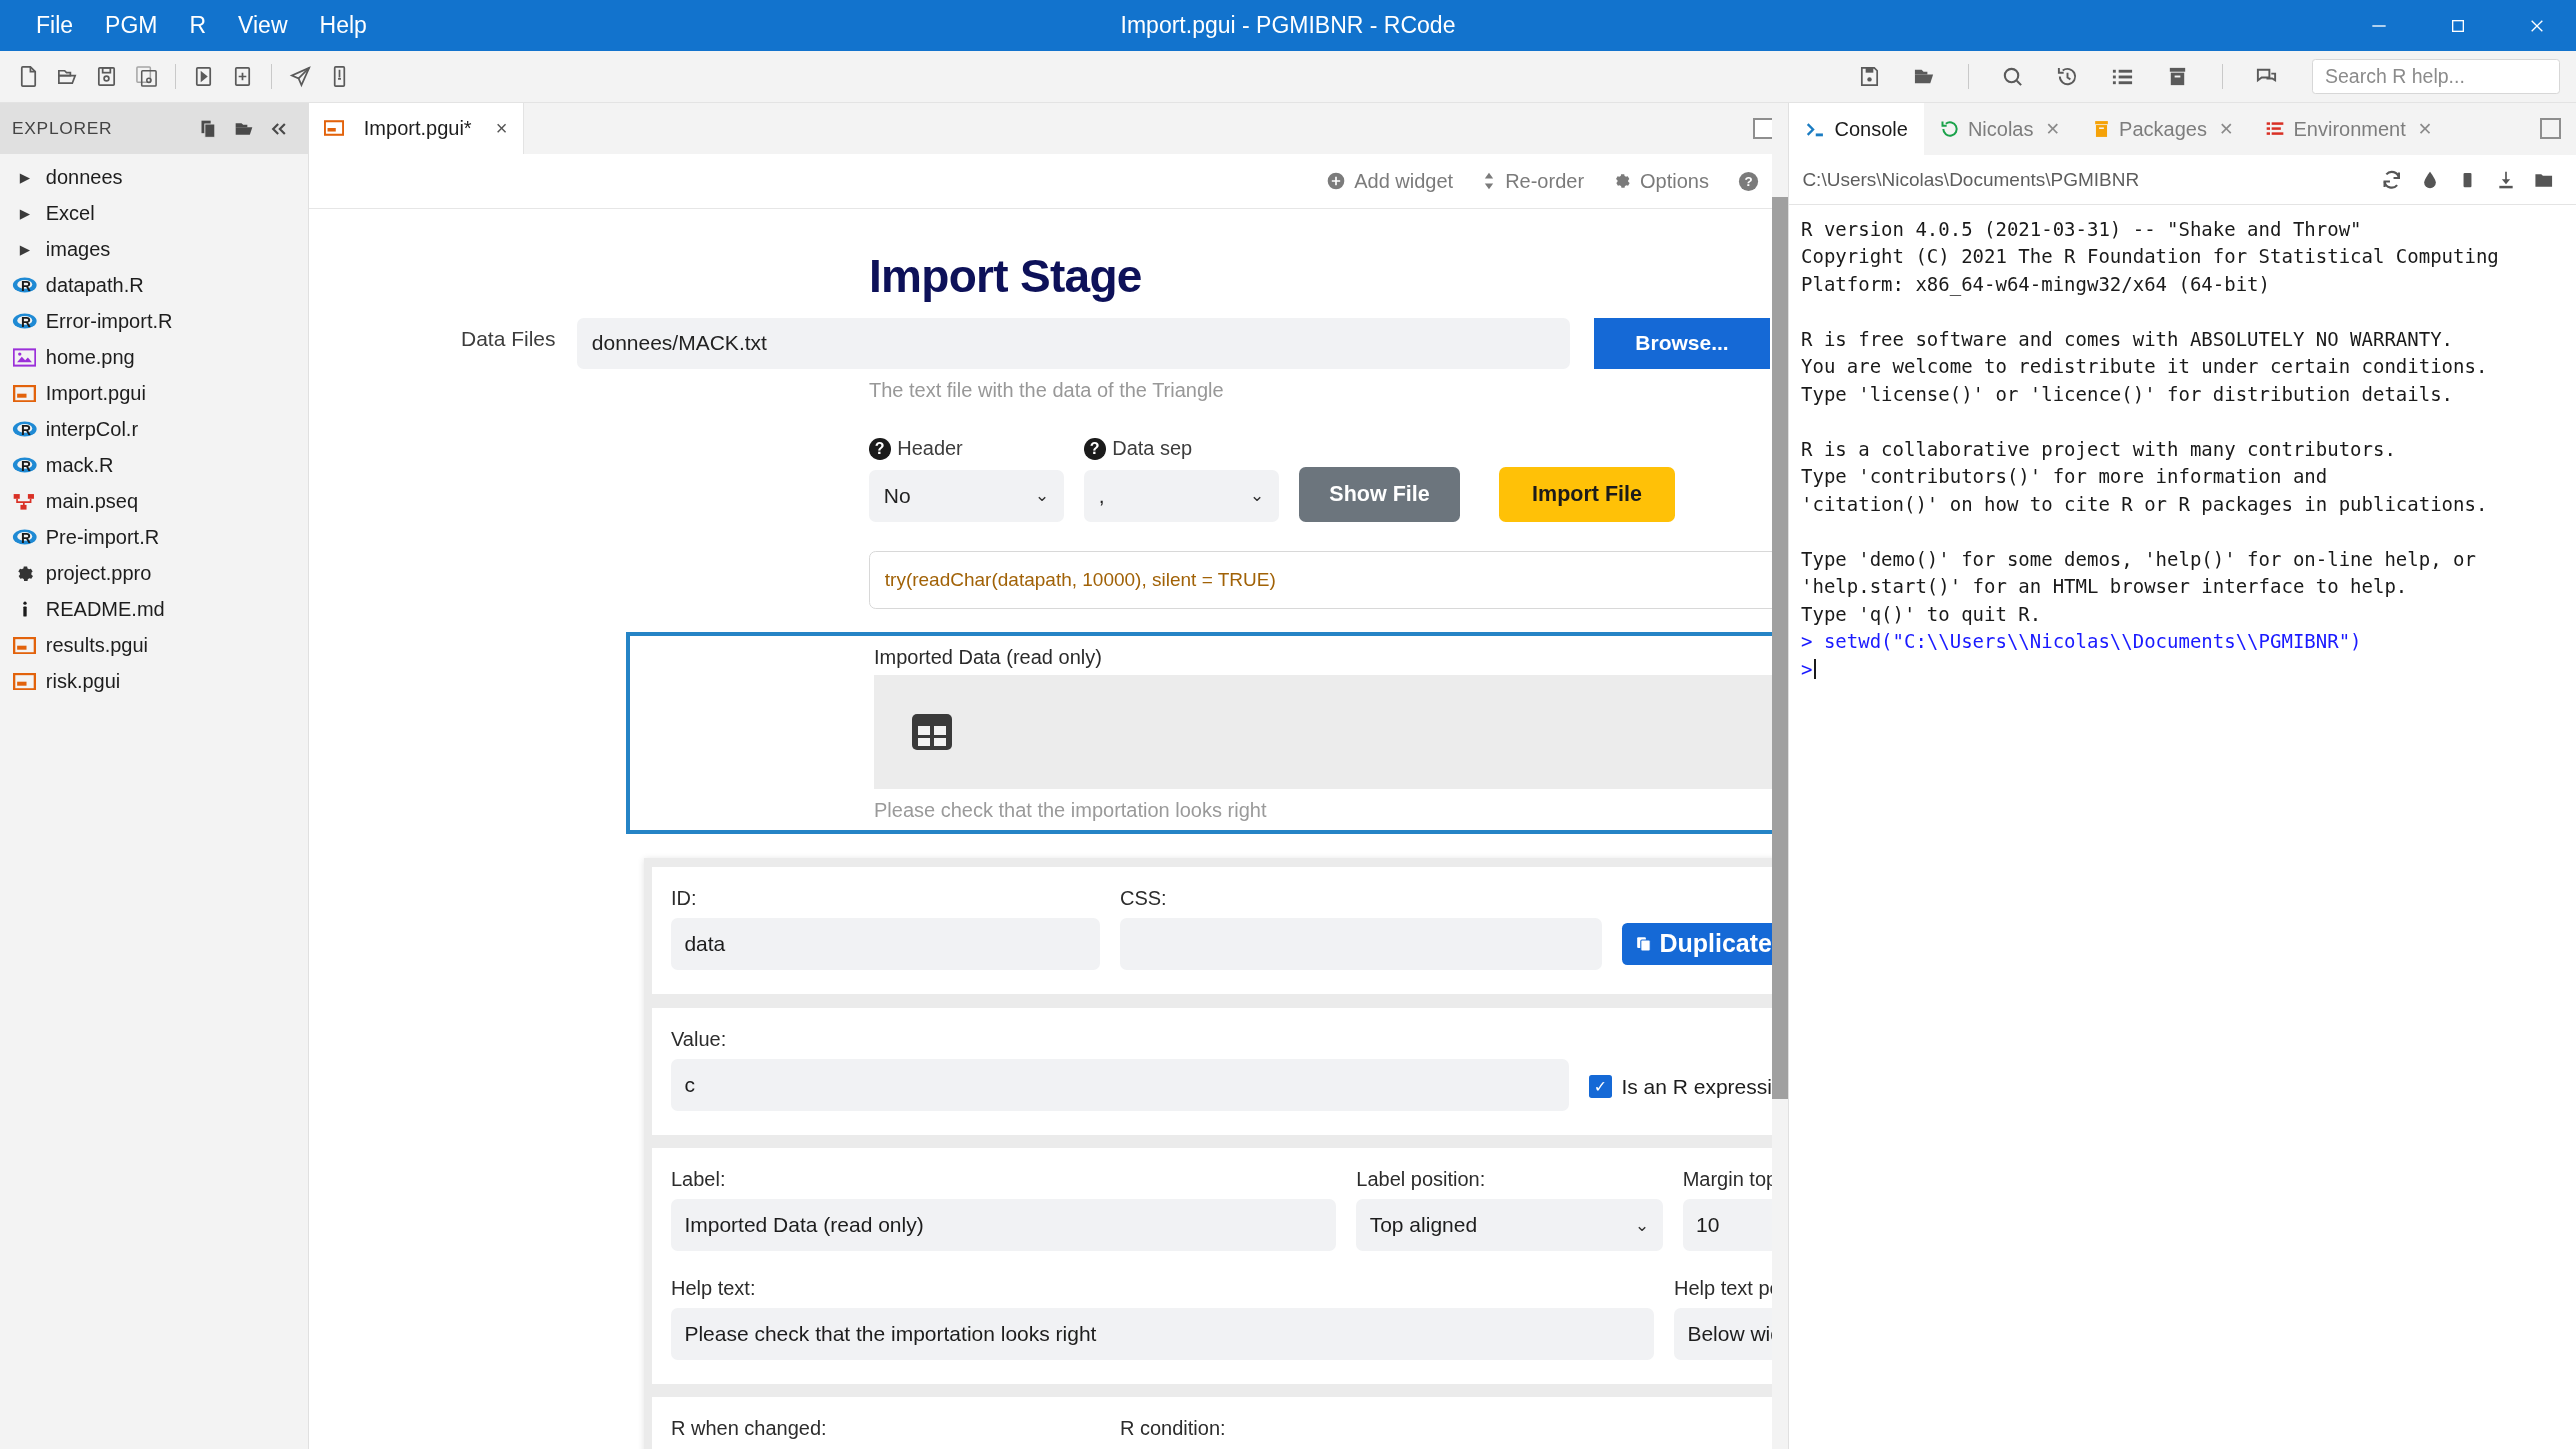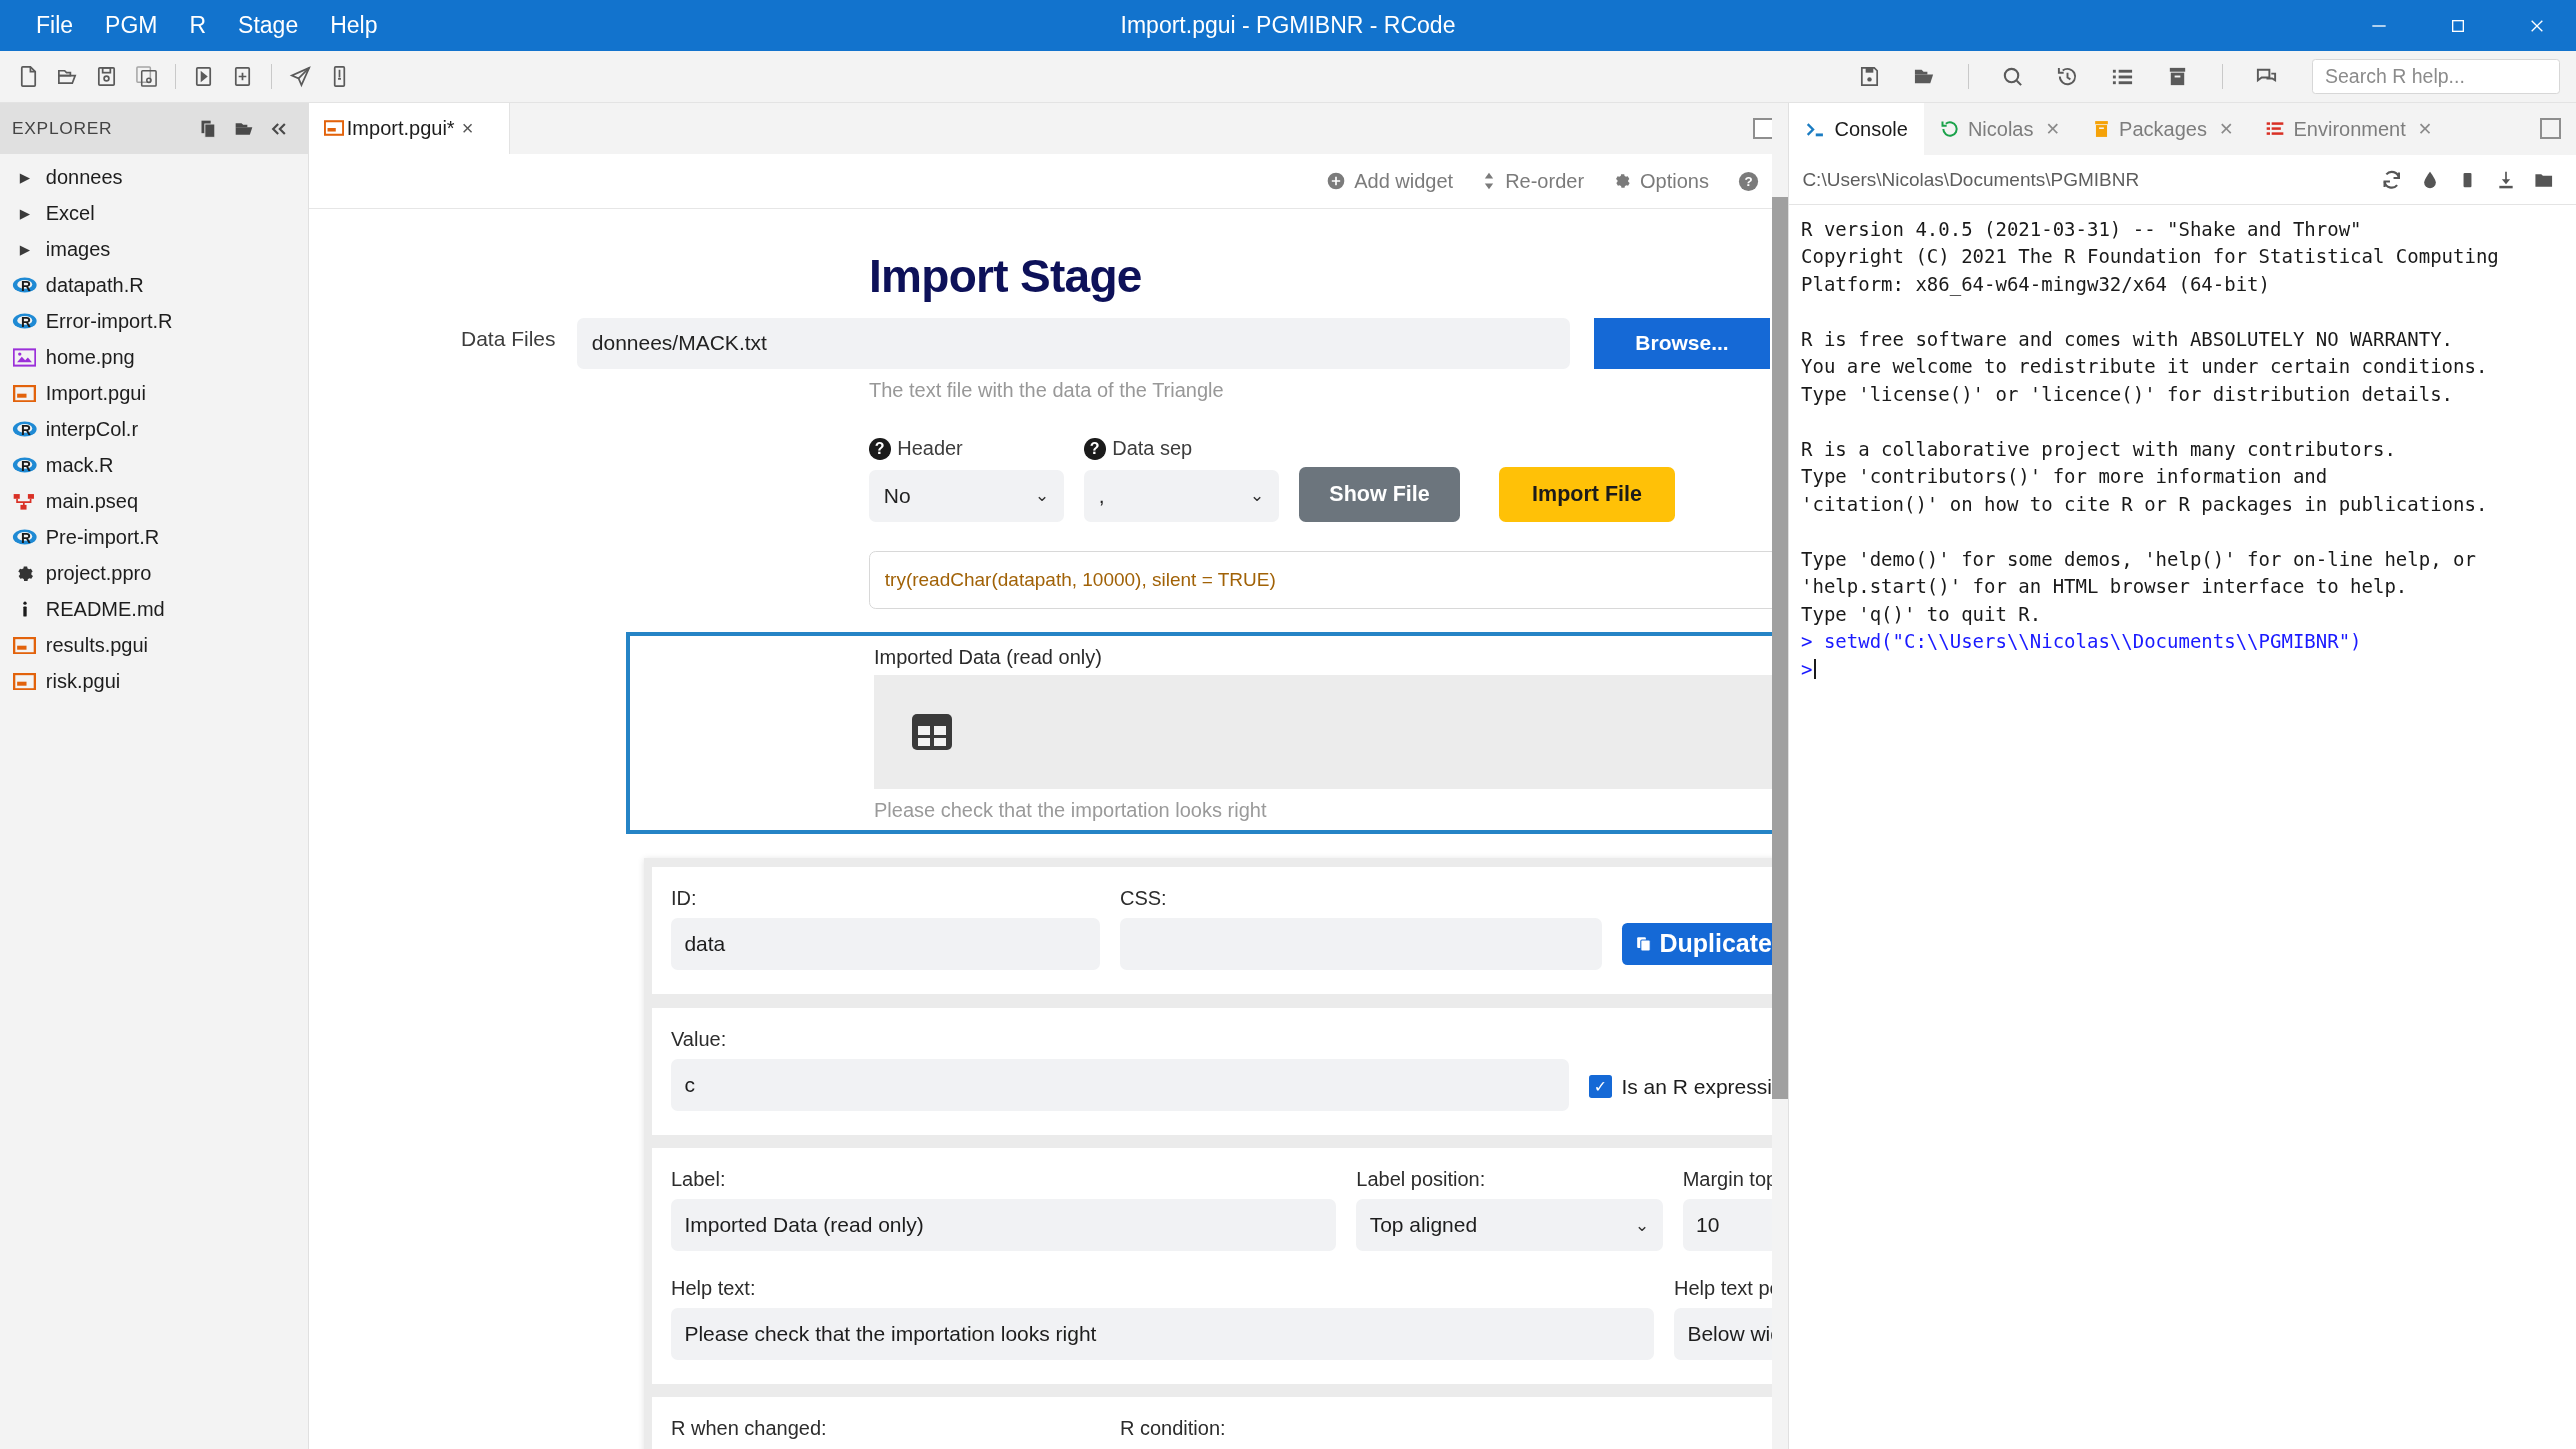--- a/index.html
+++ b/index.html
@@ -84,21 +84,21 @@
   #editor {
     position: absolute; left: 309px; top: 103px; right: 788px; bottom: 0;
     background: #ffffff;
   }
   #tabstrip {
     height: 51px; background: #f3f3f3; display: flex; align-items: stretch;
     position: relative;
   }
   #tab-active {
     display: flex; align-items: center; background: #ffffff; padding: 0 12px 0 14.8px;
-    gap: 3px; border-right: 0.7px solid #e3e3e3; min-width: 201px;
+    gap: 20px; border-right: 0.7px solid #e3e3e3; min-width: 201px;
   }
   #tab-label { font-size: 20px; color: #1d1d1d; }
   #tab-close { font-size: 20px; color: #555; padding: 0 4px; }
   #editor-maximize {
     position: absolute; right: 13.4px; top: 14.8px; width: 21.5px; height: 21.5px;
     border: 2px solid #8e8e8e; background: #ffffff;
   }
 
   #widget-toolbar {
     height: 55px; background: #ffffff; border-bottom: 0.7px solid #e6e6e6;
@@ -248,21 +248,21 @@
   }
 </style>
 </head>
 <body>
 
 <div id="titlebar">
   <div class="menu-row">
     <div class="menu-item">File</div>
     <div class="menu-item">PGM</div>
     <div class="menu-item">R</div>
-    <div class="menu-item">Stage</div>
+    <div class="menu-item">View</div>
     <div class="menu-item">Help</div>
   </div>
   <div id="window-title">Import.pgui - PGMIBNR - RCode</div>
   <div id="wincontrols">
     <div class="winbtn">
       <svg width="20" height="20" viewBox="0 0 30 30">
           <rect x="5" y="14" width="20" height="2" fill="#fff"></rect>
         </svg>
     </div>
     <div class="winbtn">

